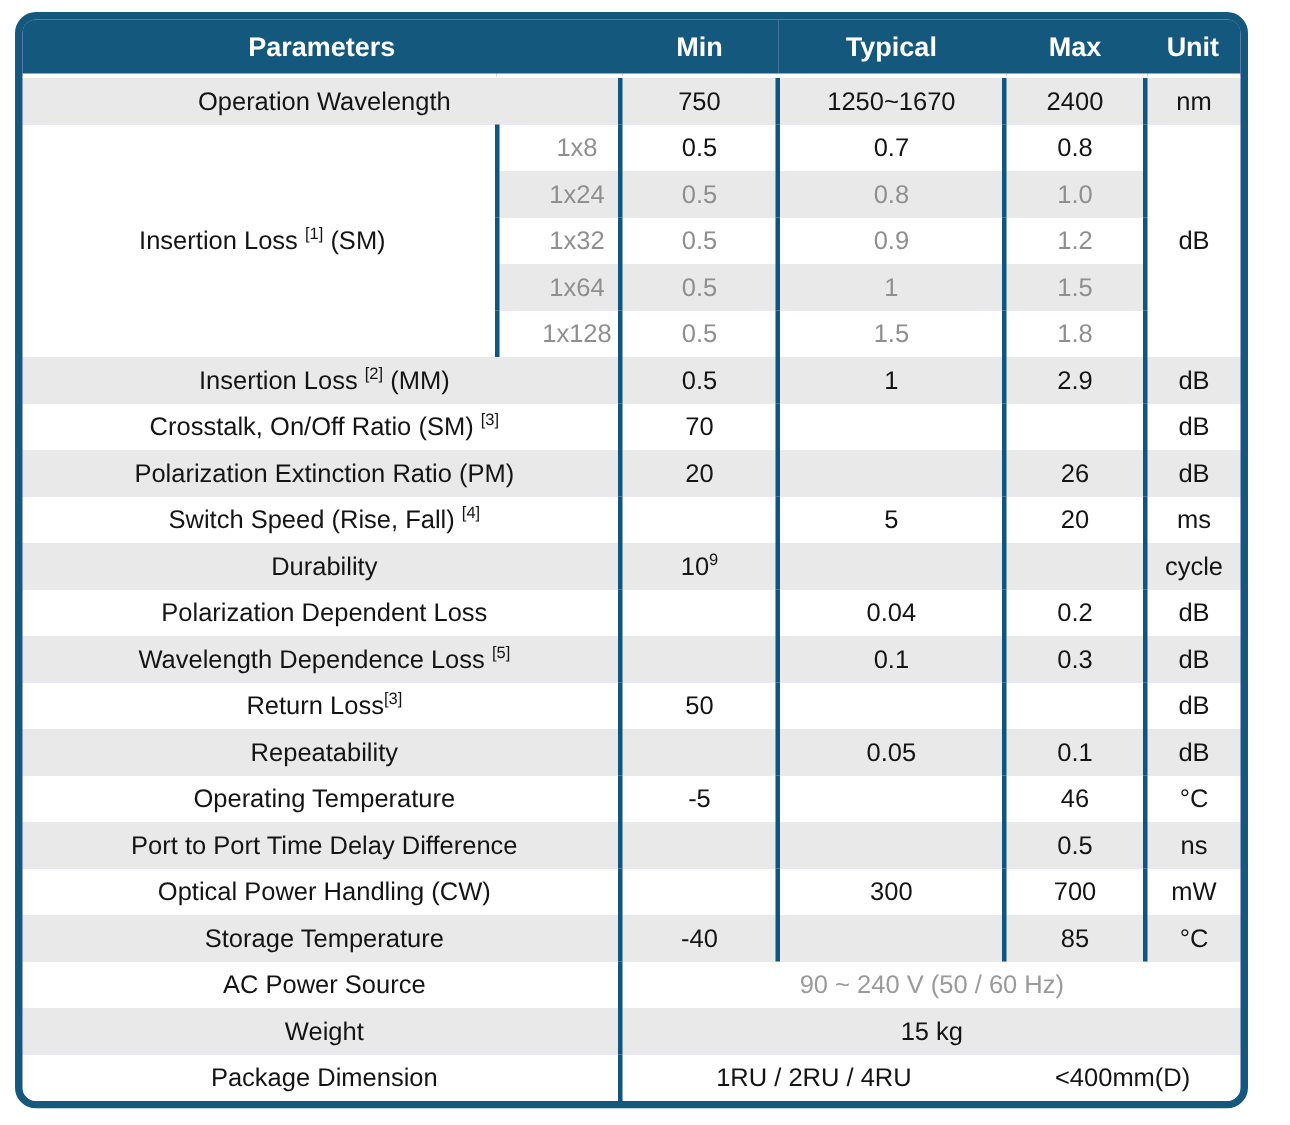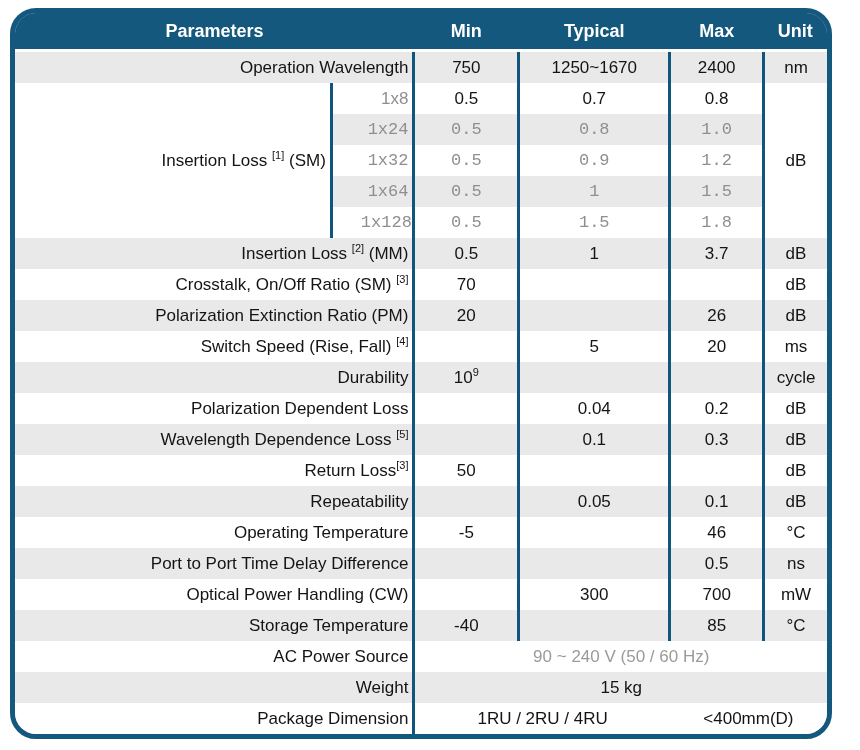--- a/index.html
+++ b/index.html
@@ -6,21 +6,21 @@
     margin: 0;
     padding: 0;
     background: #ffffff;
     font-family: "Liberation Sans", sans-serif;
   }
   .spec-wrap {
     box-sizing: border-box;
     width: 822px;
     margin: 8px 0 0 10px;
     border: 5px solid #14587e;
-    border-radius: 26px;
+    border-radius: 14px;
     overflow: hidden;
     background: #c4b5fd;
   }
   table.spec {
     border-collapse: collapse;
     table-layout: fixed;
     width: 100%;
     font-size: 17px;
     color: #141414;
   }
@@ -44,29 +44,29 @@
   tbody td {
     height: 31px;
     padding: 0 4px;
     background: #ffffff;
     vertical-align: middle;
   }
   
   tbody tr:nth-child(odd) > td { background: #e9e9e9; }
 
   td.param, td.sublabel {
-    text-align: right;
+    text-align: center;
     padding-left: 9px;
     white-space: nowrap;
   }
   td.val, td.unit { text-align: center; white-space: nowrap; }
   td.dv { border-left: 3px solid #10557e; }
 
   td.sublabel { color: #8f8f8f; padding-left: 28px; }
-  tr.dim td { color: #8f8f8f; font-family: Liberation Mono, monospace; }
+  tr.dim td { color: #8f8f8f; }
   td.dim-val { color: #9a9a9a; text-align: center; }
 
   sup {
     font-size: 11px;
     line-height: 0;
   }
 </style>
 </head>
 <body>
 
@@ -126,21 +126,21 @@
     <tr class="dim">
       <td class="sublabel dv">1x128</td>
       <td class="val dv">0.5</td>
       <td class="val dv">1.5</td>
       <td class="val dv">1.8</td>
     </tr>
     <tr>
       <td colspan="2" class="param"><span>Insertion Loss </span><sup>[2]</sup><span> (MM)</span></td>
       <td class="val dv">0.5</td>
       <td class="val dv">1</td>
-      <td class="val dv">3.7</td>
+      <td class="val dv">2.9</td>
       <td class="unit dv">dB</td>
     </tr>
     <tr>
       <td colspan="2" class="param"><span>Crosstalk, On/Off Ratio (SM) </span><sup>[3]</sup></td>
       <td class="val dv">70</td>
       <td class="val dv"></td>
       <td class="val dv"></td>
       <td class="unit dv">dB</td>
     </tr>
     <tr>

